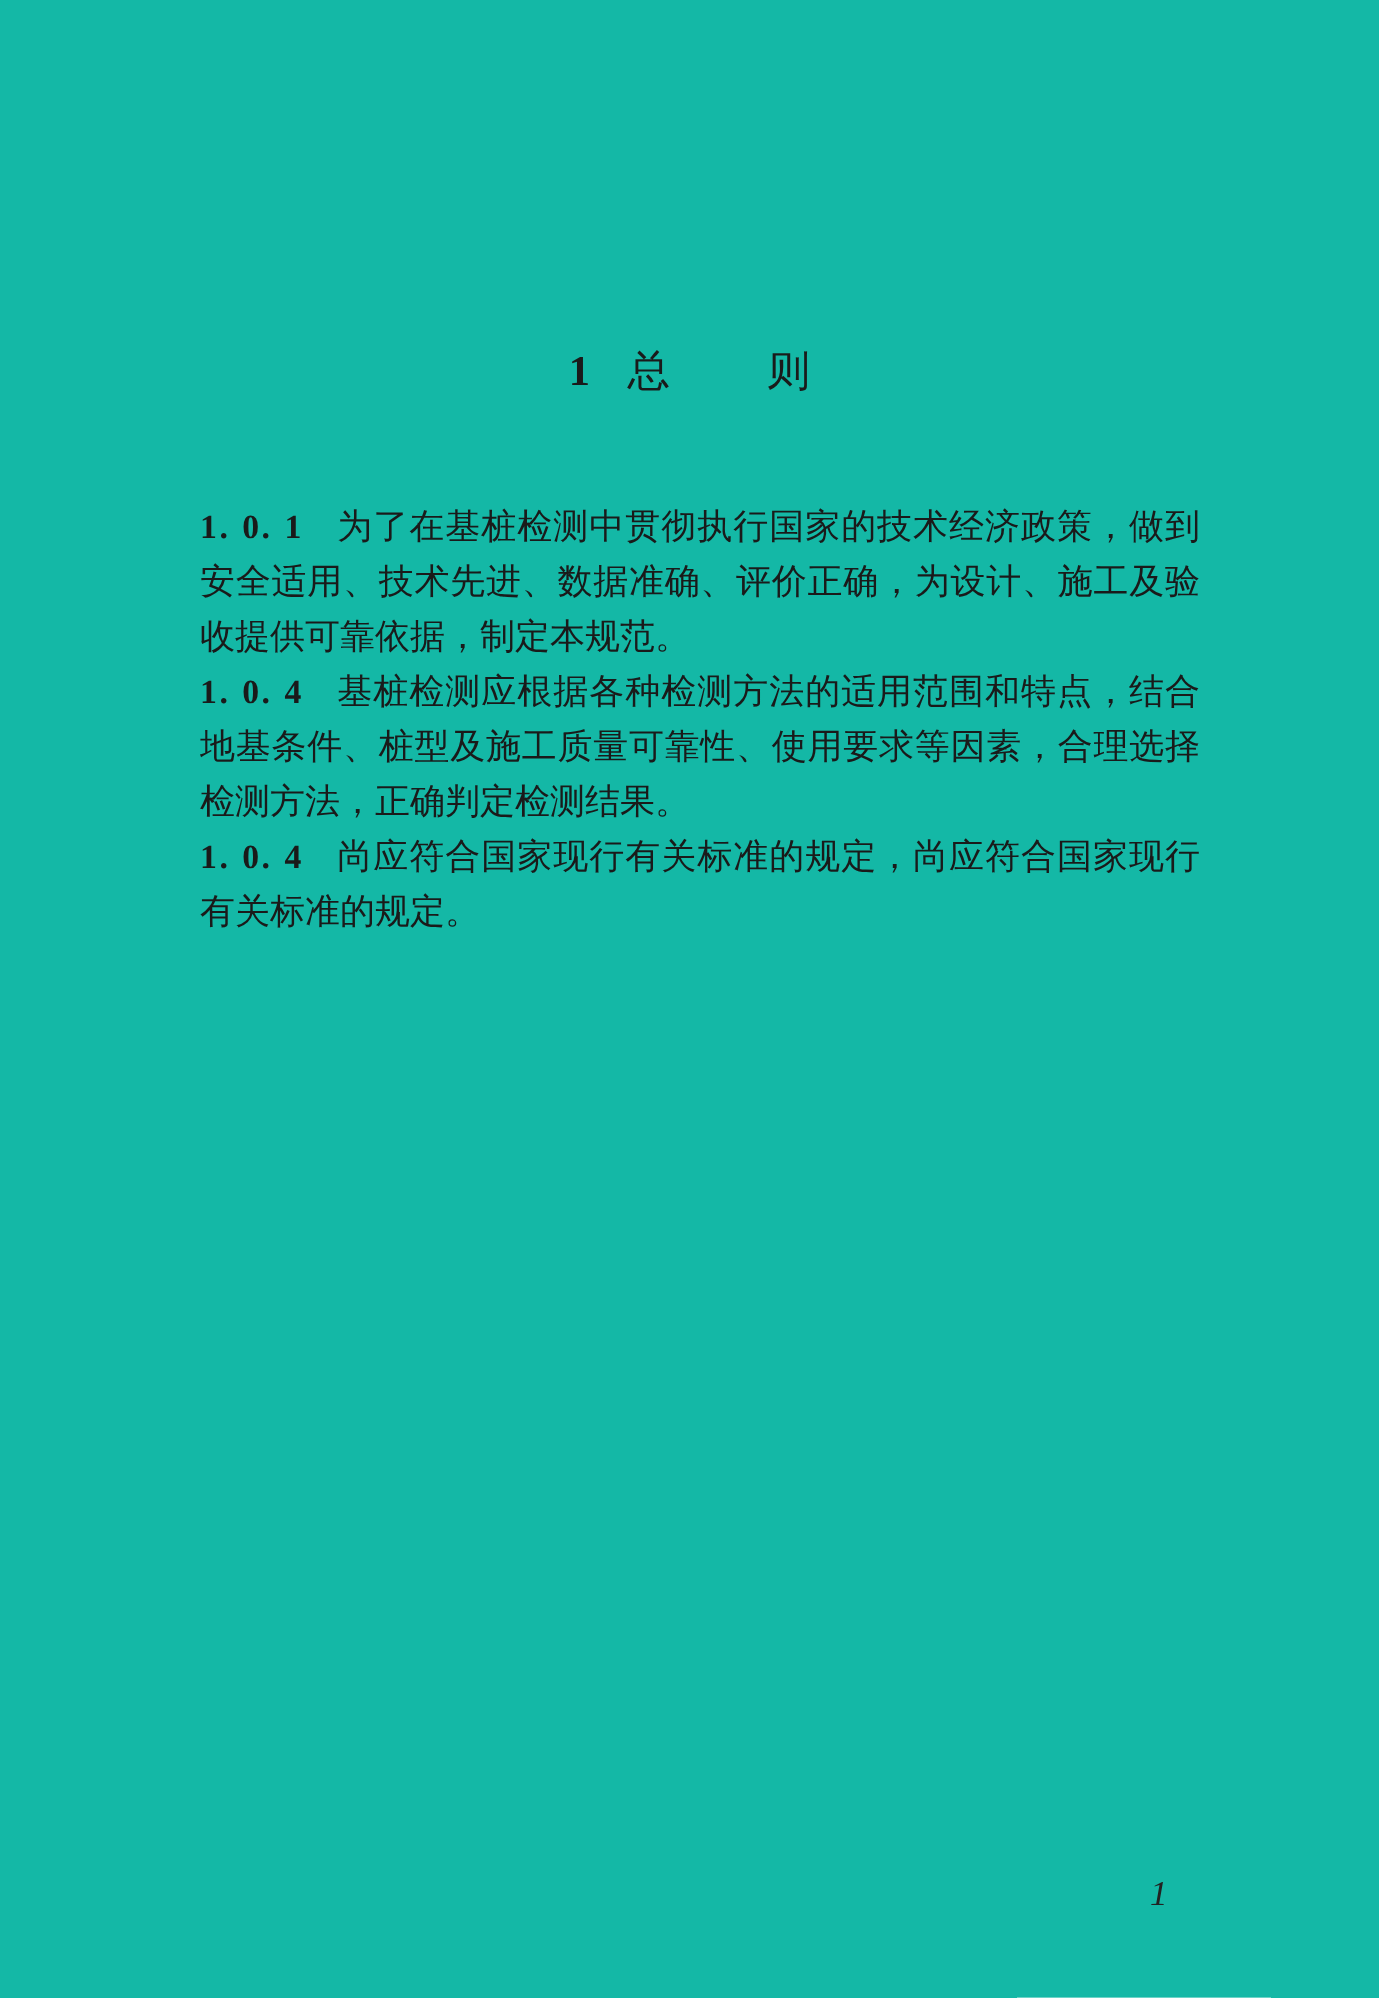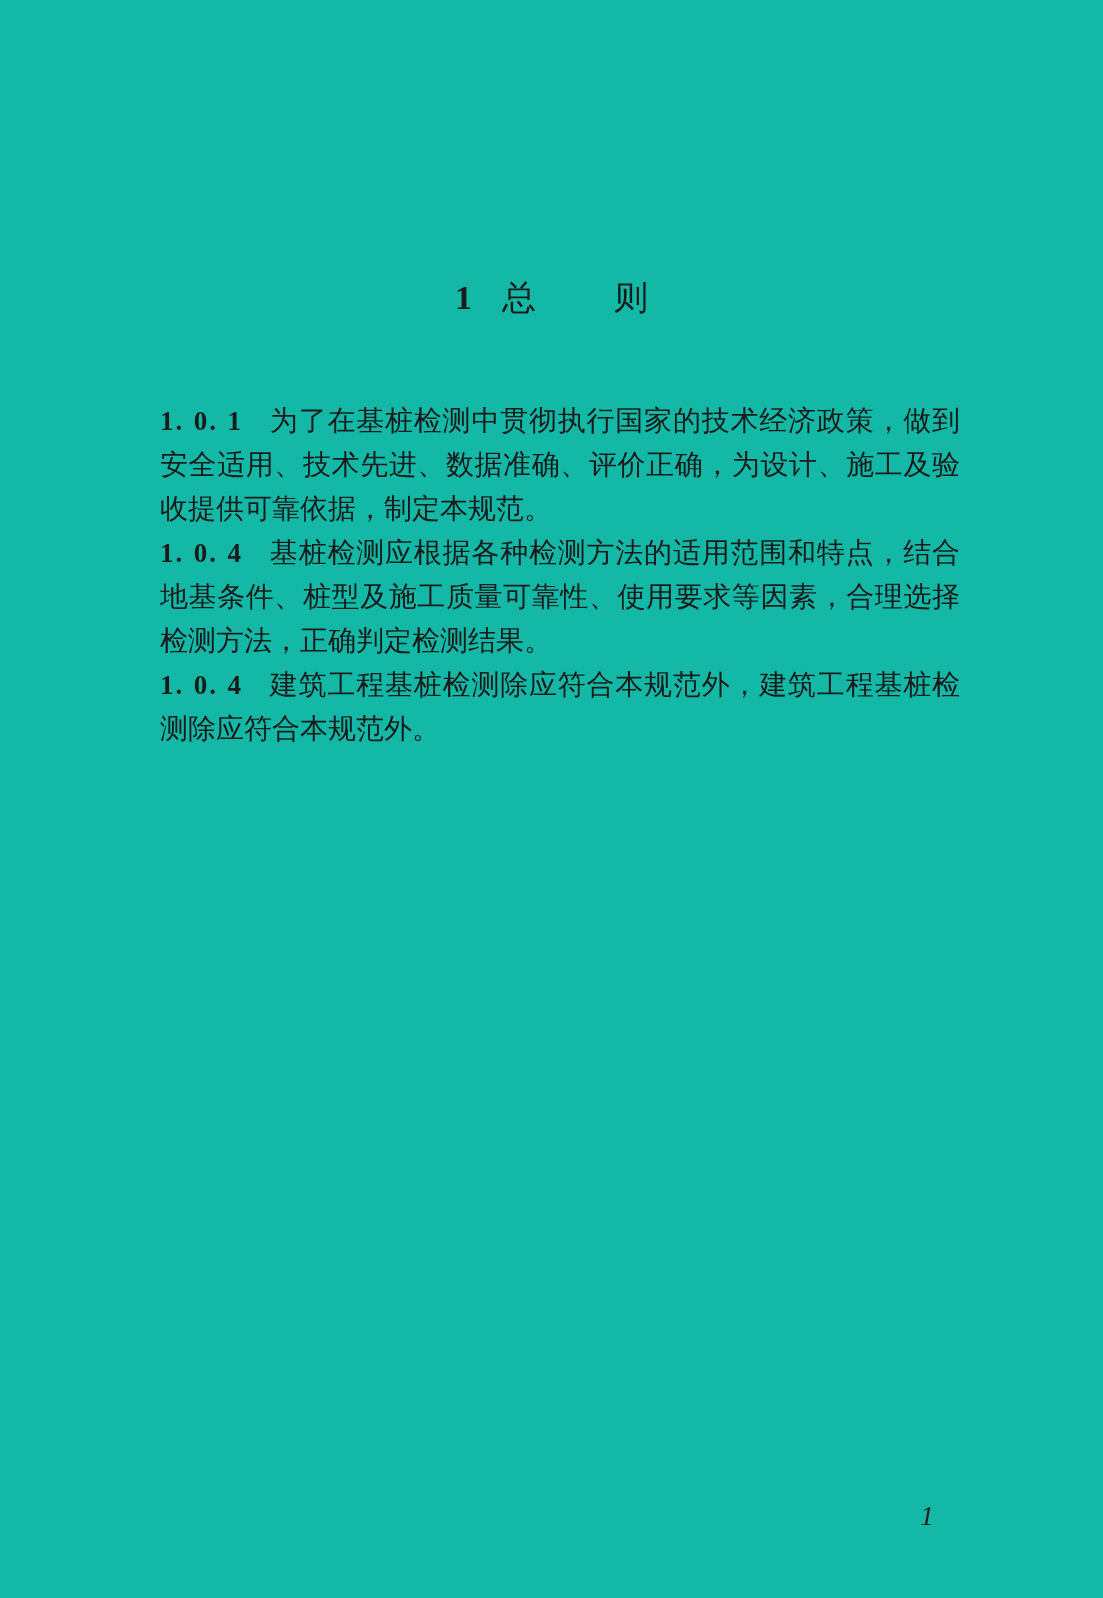--- a/index.html
+++ b/index.html
@@ -78,19 +78,19 @@
   </div>
 
   <div class="body-text">
     <p class="clause">
       <span class="cnum">1. 0. 1</span><span>为了在基桩检测中贯彻执行国家的技术经济政策，做到安全适用、技术先进、数据准确、评价正确，为设计、施工及验收提供可靠依据，制定本规范。</span>
     </p>
     <p class="clause">
       <span class="cnum">1. 0. 4</span><span>基桩检测应根据各种检测方法的适用范围和特点，结合地基条件、桩型及施工质量可靠性、使用要求等因素，合理选择检测方法，正确判定检测结果。</span>
     </p>
     <p class="clause">
-      <span class="cnum">1. 0. 4</span><span>建筑工程基桩检测除应符合本规范外，建筑工程基桩检测除应符合本规范外。</span>
+      <span class="cnum">1. 0. 4</span><span>尚应符合国家现行有关标准的规定，尚应符合国家现行有关标准的规定。</span>
     </p>
   </div>
 
   <div class="page-number">1</div>
 
 </div>
 
 </body></html>

